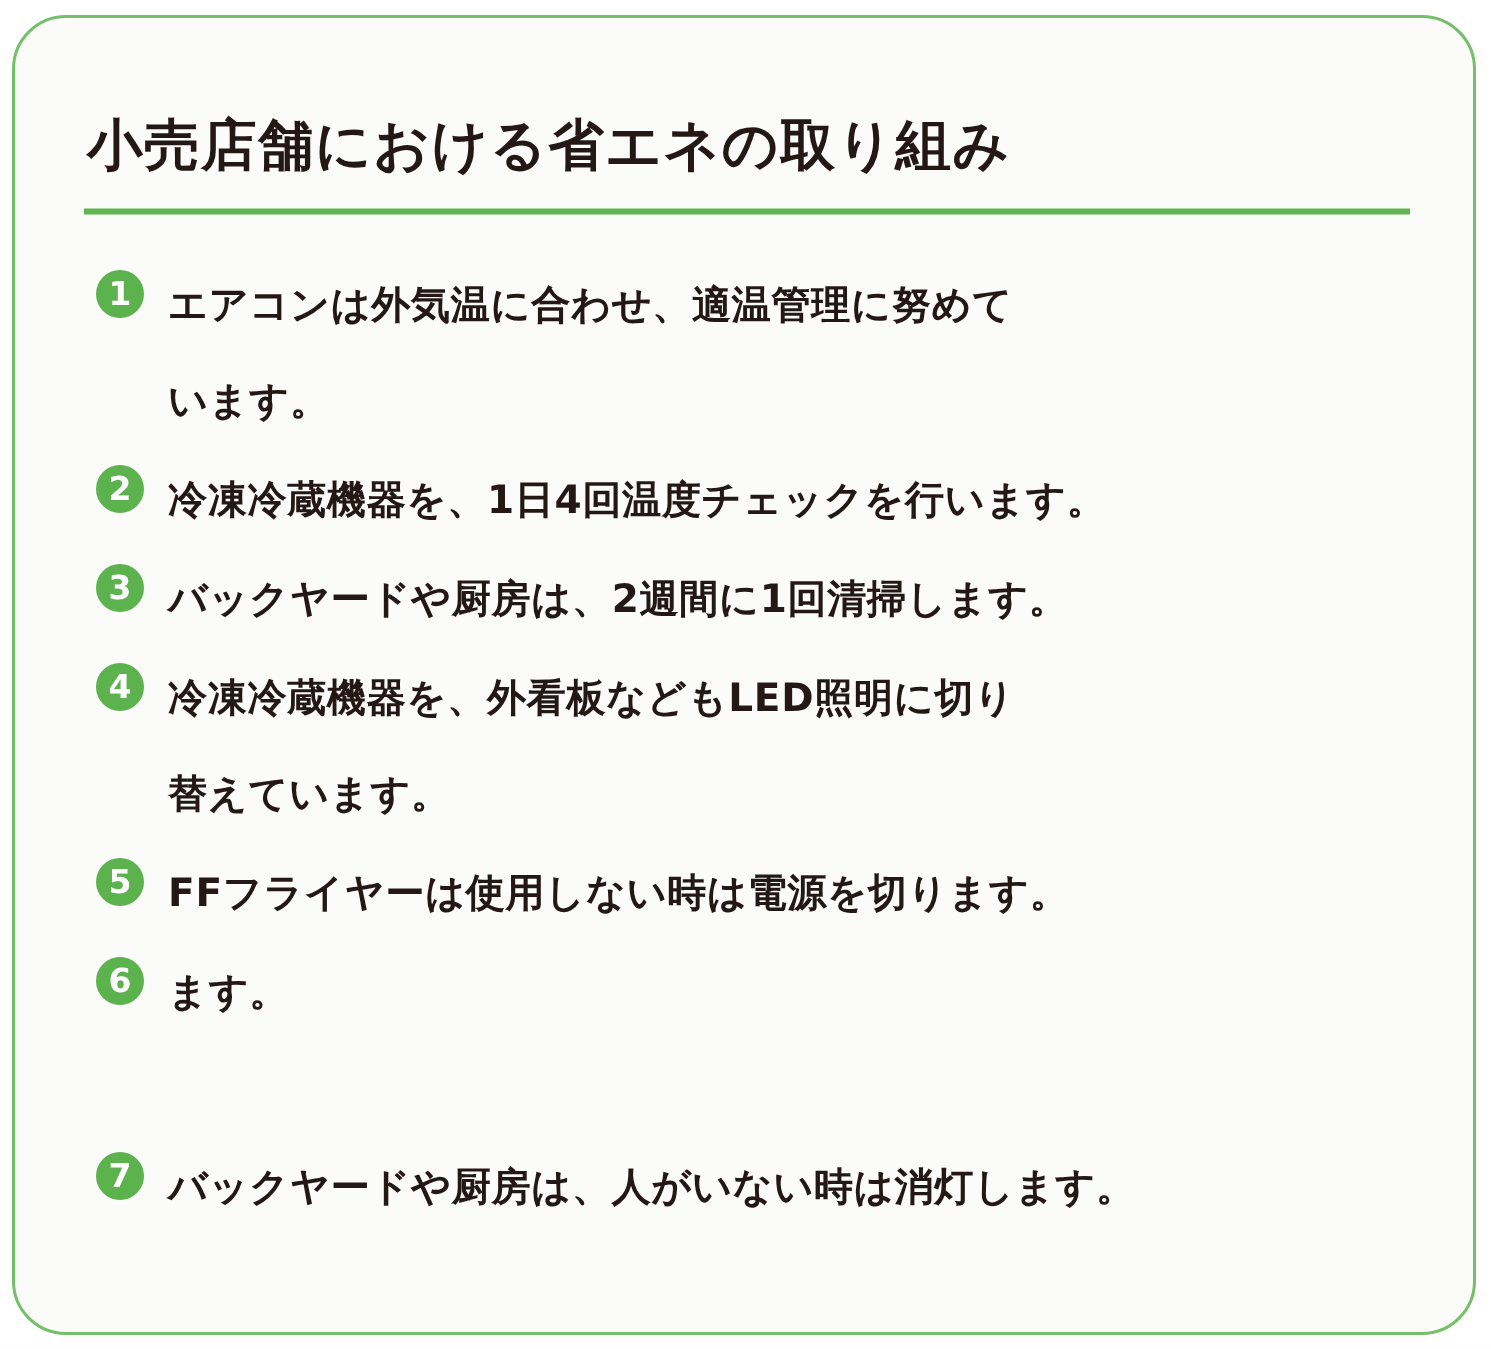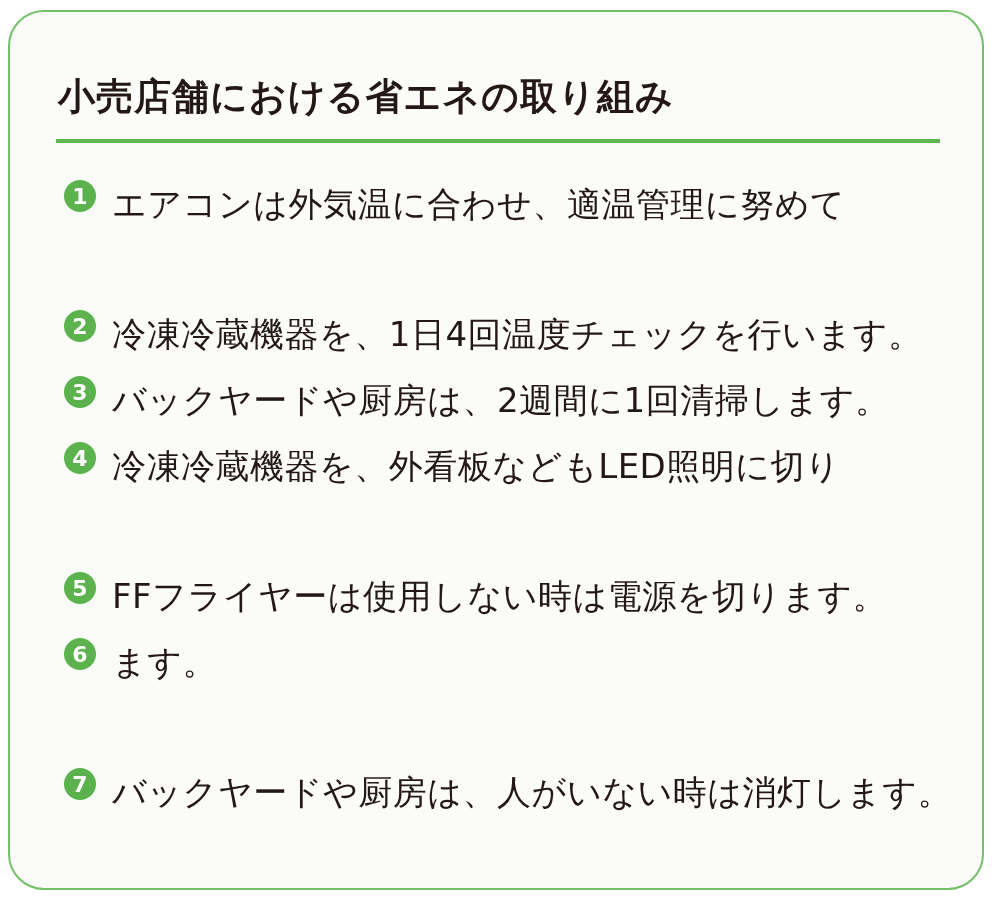--- a/index.html
+++ b/index.html
@@ -8,34 +8,35 @@
   .card { position:absolute; left:8px; top:10px; width:976px; height:880px;
           border:2px solid #74c069; border-radius:36px; background:#fbfbf9; box-sizing:border-box; }
   .title { position:absolute; left:58px; top:72px; font-size:37px; letter-spacing:1px;
            white-space:nowrap; line-height:50px;font-weight:bold; }
   .rule { position:absolute; left:56px; top:139px; width:884px; height:4px; background:#5fb54f; }
   .item { position:absolute; left:64px; width:880px; }
   .badge { position:absolute; left:0; top:8px; width:32px; height:32px; border-radius:50%;
            background:#5cb24d; color:#fff; font-weight:bold; font-size:22px;
            display:flex; align-items:center; justify-content:center;
            font-family:"DejaVu Sans",sans-serif; }
-  .text { position:absolute; left:48px; top:0; width:840px; font-size:34px; line-height:64px;
-          letter-spacing:0.5px; }
+  .text { position:absolute; left:48px; top:0; width:840px; font-size:26px; line-height:64px;
+          letter-spacing:0.5px;font-weight:bold; }
 </style>
 </head>
 <body>
 
 <div class="card"></div>
 <div class="title">小売店舗における省エネの取り組み</div>
 <div class="rule"></div>
 
 <div class="item" style="top:172px;">
   <div class="badge">1</div>
   <div class="text">
     <div>エアコンは外気温に合わせ、適温管理に努めて</div>
+    <div>います。</div>
   </div>
 </div>
 
 <div class="item" style="top:302px;">
   <div class="badge">2</div>
   <div class="text">
     <div>冷凍冷蔵機器を、1日4回温度チェックを行います。</div>
   </div>
 </div>
 
@@ -43,20 +44,21 @@
   <div class="badge">3</div>
   <div class="text">
     <div>バックヤードや厨房は、2週間に1回清掃します。</div>
   </div>
 </div>
 
 <div class="item" style="top:434px;">
   <div class="badge">4</div>
   <div class="text">
     <div>冷凍冷蔵機器を、外看板などもLED照明に切り</div>
+    <div>替えています。</div>
   </div>
 </div>
 
 <div class="item" style="top:564px;">
   <div class="badge">5</div>
   <div class="text">
     <div>FFフライヤーは使用しない時は電源を切ります。</div>
   </div>
 </div>
 

